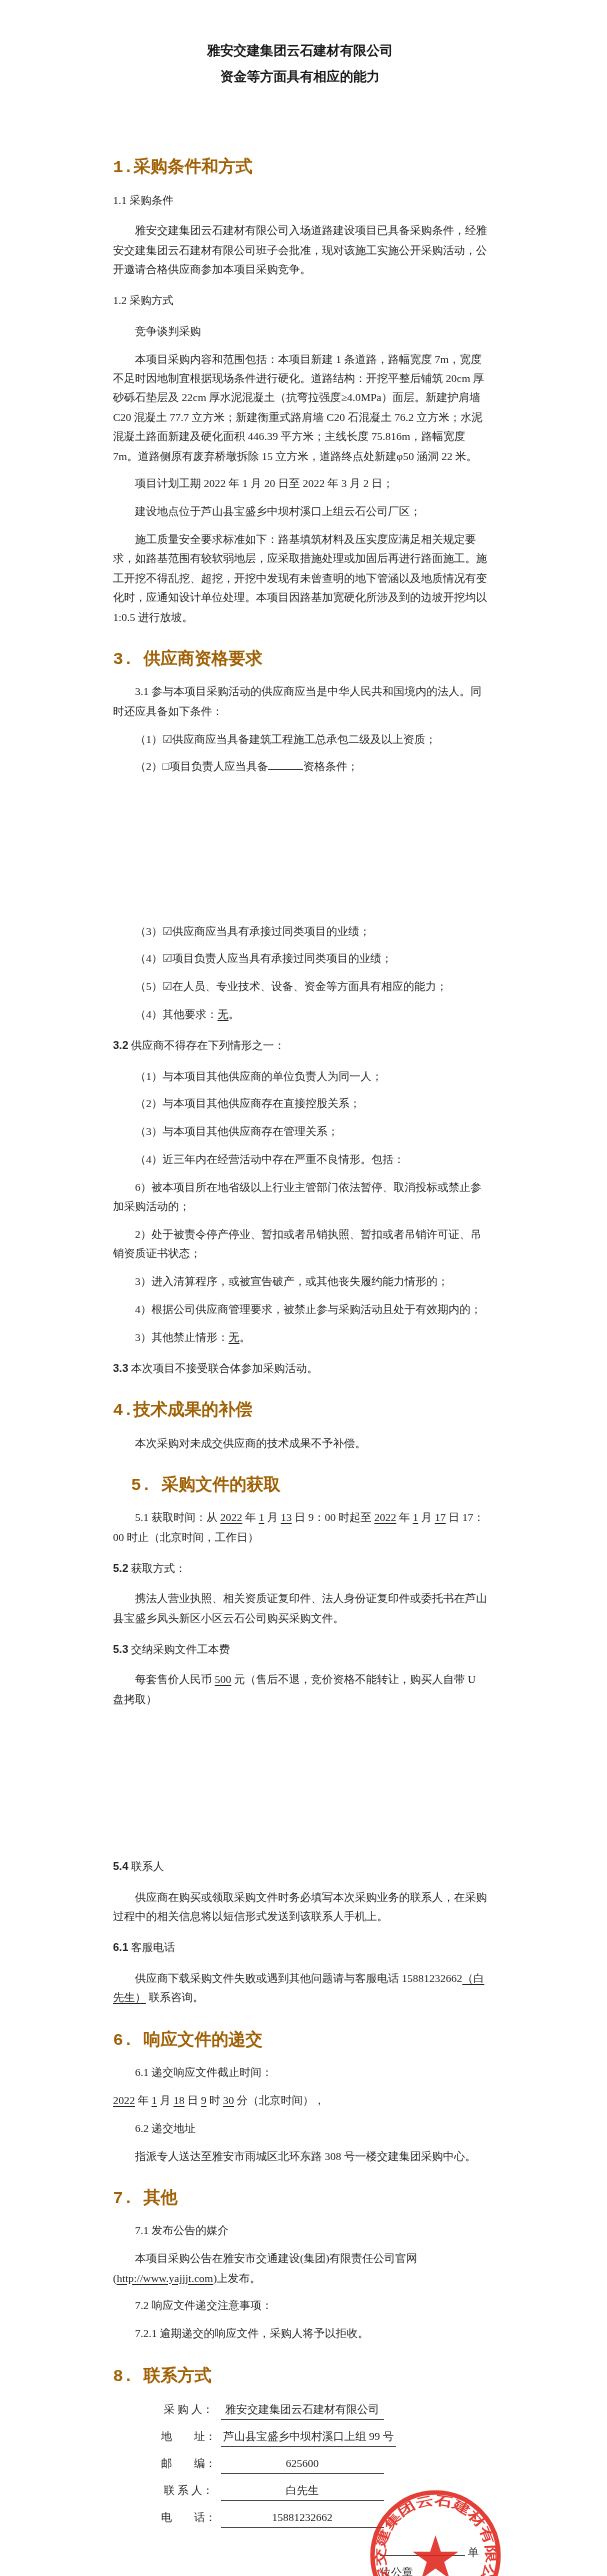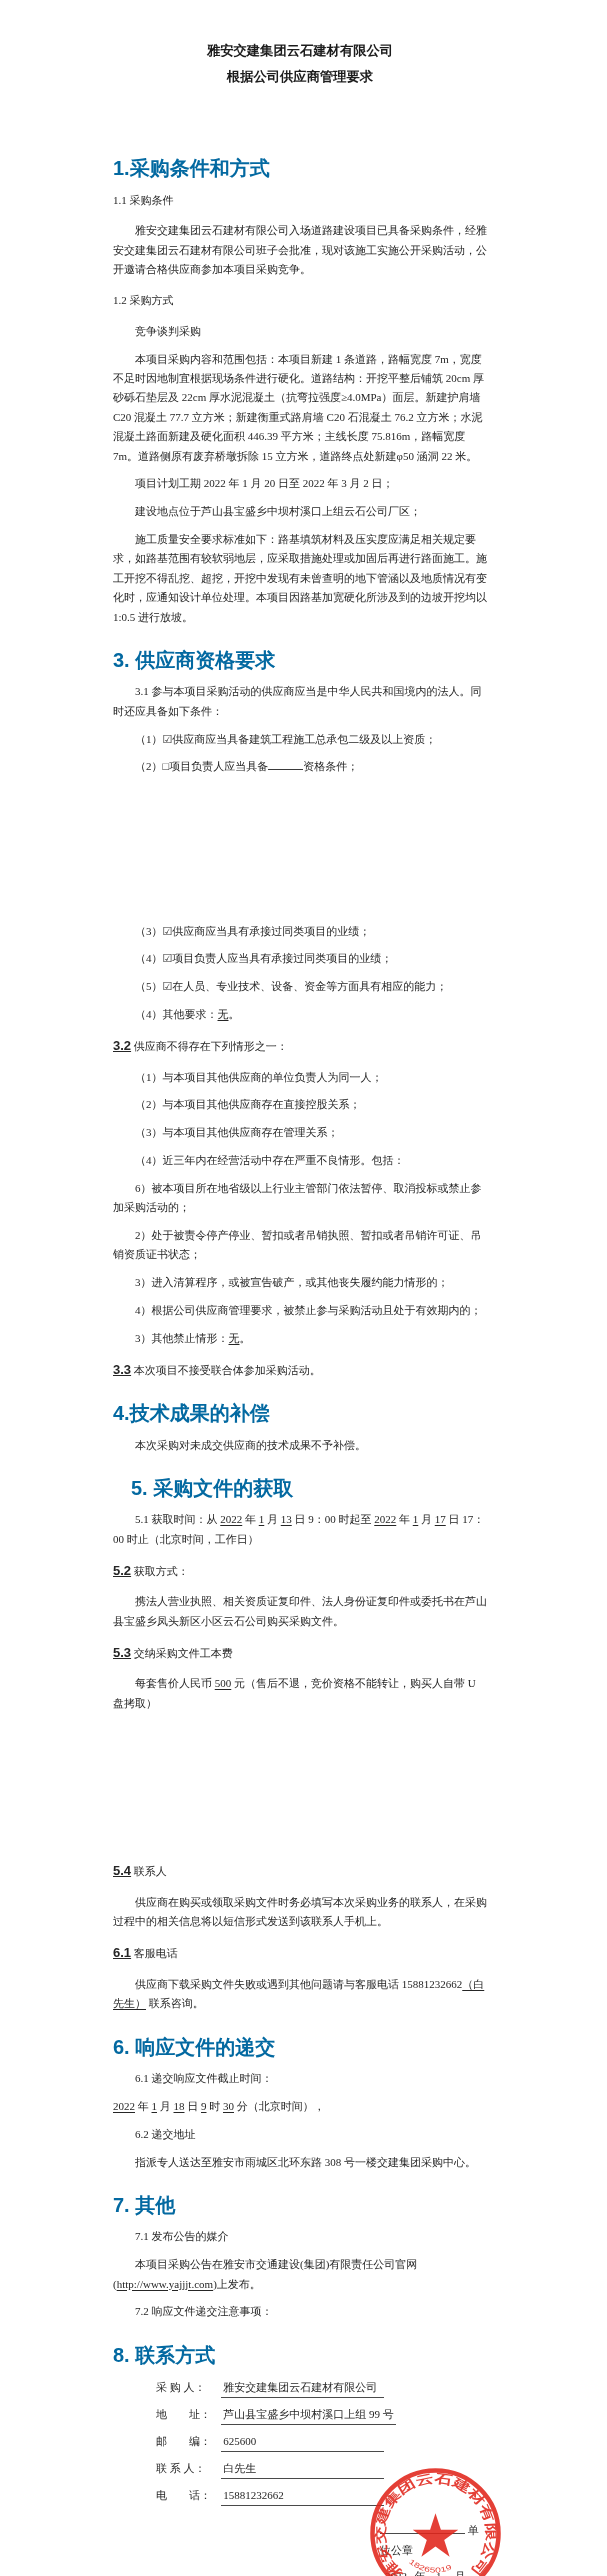--- a/index.html
+++ b/index.html
@@ -3,49 +3,49 @@
 <meta charset="utf-8">
 <style>
   html,body{margin:0;padding:0;background:#ffffff;}
   .page{
     width:508px;min-height:2576px;background:#fff;box-sizing:border-box;
     padding:38px 67px 34px 67px;position:relative;color:#262626;
     font-family:"Liberation Serif","DejaVu Serif",serif;
     font-size:11px;line-height:19.4px;margin-left:46px;
   }
   .title{font-size:13.3px;font-weight:700;text-align:center;line-height:26px;margin:0 0 68px 0;color:#1c1c1c;}
-  .h{font-family:Liberation Sans, sans-serif;font-size:20px;font-weight:700;
-     color:#0369a1;margin:23px 0 12px 0;line-height:20.5px;}
+  .h{font-family:Liberation Mono, monospace;font-size:17px;font-weight:700;
+     color:#a16207;margin:23px 0 12px 0;line-height:20.5px;}
   .h.indent{margin-left:18px;}
   .sub{margin:11.4px 0;}
-  .subnum{font-family:"Liberation Sans","DejaVu Sans",sans-serif;font-weight:700;font-size:13px;text-decoration:underline;}
+  .subnum{font-family:"Liberation Sans","DejaVu Sans",sans-serif;font-weight:700;font-size:11px;}
   p{margin:8.4px 0;text-indent:2em;}
   p.flush{text-indent:0;}
   .u{text-decoration:underline;text-underline-offset:2.3px;}
   .blank{display:inline-block;width:35px;height:10.6px;border-bottom:0.8px solid #3a3a3a;}
   .gap{height:128px;}
   .contact{position:relative;}
-  .crow{display:flex;margin:6px 0;line-height:20px;}
+  .crow{display:flex;margin:6px 0;line-height:20px;text-align:center;}
   .clabel{width:65px;margin-left:43px;white-space:pre;}
   .cval{border-bottom:0.8px solid #4a4a4a;min-width:158px;padding:0 2.3px;}
   .sigrow{margin:13.7px 0 0 267px;line-height:20px;}
   .sigline{display:inline-block;width:85px;border-bottom:0.8px solid #4a4a4a;height:11.4px;}
   .daterow{margin:6px 0 0 267px;line-height:20px;}
   .du{display:inline-block;border-bottom:0.8px solid #3a3a3a;text-align:center;}
   .du.w1{min-width:32px;} .du.w2{min-width:26px;} .du.w3{min-width:27px;}
   .seal{position:absolute;left:255px;top:121px;width:135px;height:135px;opacity:.88;pointer-events:none;}
 </style>
 </head>
 <body>
 
 <div class="page">
 
   <div class="title">
     <div>雅安交建集团云石建材有限公司</div>
-    <div>根据公司供应商管理要求</div>
+    <div>资金等方面具有相应的能力</div>
   </div>
 
   <div class="h">1.采购条件和方式</div>
   <div class="sub">1.1 采购条件</div>
   <p>雅安交建集团云石建材有限公司入场道路建设项目已具备采购条件，经雅安交建集团云石建材有限公司班子会批准，现对该施工实施公开采购活动，公开邀请合格供应商参加本项目采购竞争。</p>
   <div class="sub">1.2 采购方式</div>
   <p>竞争谈判采购</p>
 
   <p>本项目采购内容和范围包括：本项目新建 1 条道路，路幅宽度 7m，宽度不足时因地制宜根据现场条件进行硬化。道路结构：开挖平整后铺筑 20cm 厚砂砾石垫层及 22cm 厚水泥混凝土（抗弯拉强度≥4.0MPa）面层。新建护肩墙 C20 混凝土 77.7 立方米；新建衡重式路肩墙 C20 石混凝土 76.2 立方米；水泥混凝土路面新建及硬化面积 446.39 平方米；主线长度 75.816m，路幅宽度 7m。道路侧原有废弃桥墩拆除 15 立方米，道路终点处新建φ50 涵洞 22 米。</p>
   <p>项目计划工期 2022 年 1 月 20 日至 2022 年 3 月 2 日；</p>
@@ -96,20 +96,21 @@
   <div class="h">6. 响应文件的递交</div>
   <p>6.1 递交响应文件截止时间：</p>
   <p class="flush"><span class="u">2022</span><span> 年 </span><span class="u">1</span><span> 月 </span><span class="u">18</span><span> 日 </span><span class="u">9</span><span> 时 </span><span class="u">30</span><span> 分（北京时间），</span></p>
   <p>6.2 递交地址</p>
   <p>指派专人送达至雅安市雨城区北环东路 308 号一楼交建集团采购中心。</p>
 
   <div class="h">7. 其他</div>
   <p>7.1 发布公告的媒介</p>
   <p><span>本项目采购公告在雅安市交通建设(集团)有限责任公司官网(</span><span class="u">http://www.yajjjt.com</span><span>)上发布。</span></p>
   <p>7.2 响应文件递交注意事项：</p>
+  <p>7.2.1 逾期递交的响应文件，采购人将予以拒收。</p>
 
   <div class="contact">
     <div class="h">8. 联系方式</div>
 
     <div class="crow">
       <span class="clabel">采 购 人：</span>
       <span class="cval">雅安交建集团云石建材有限公司</span>
     </div>
     <div class="crow">
       <span class="clabel">地　　址：</span>

